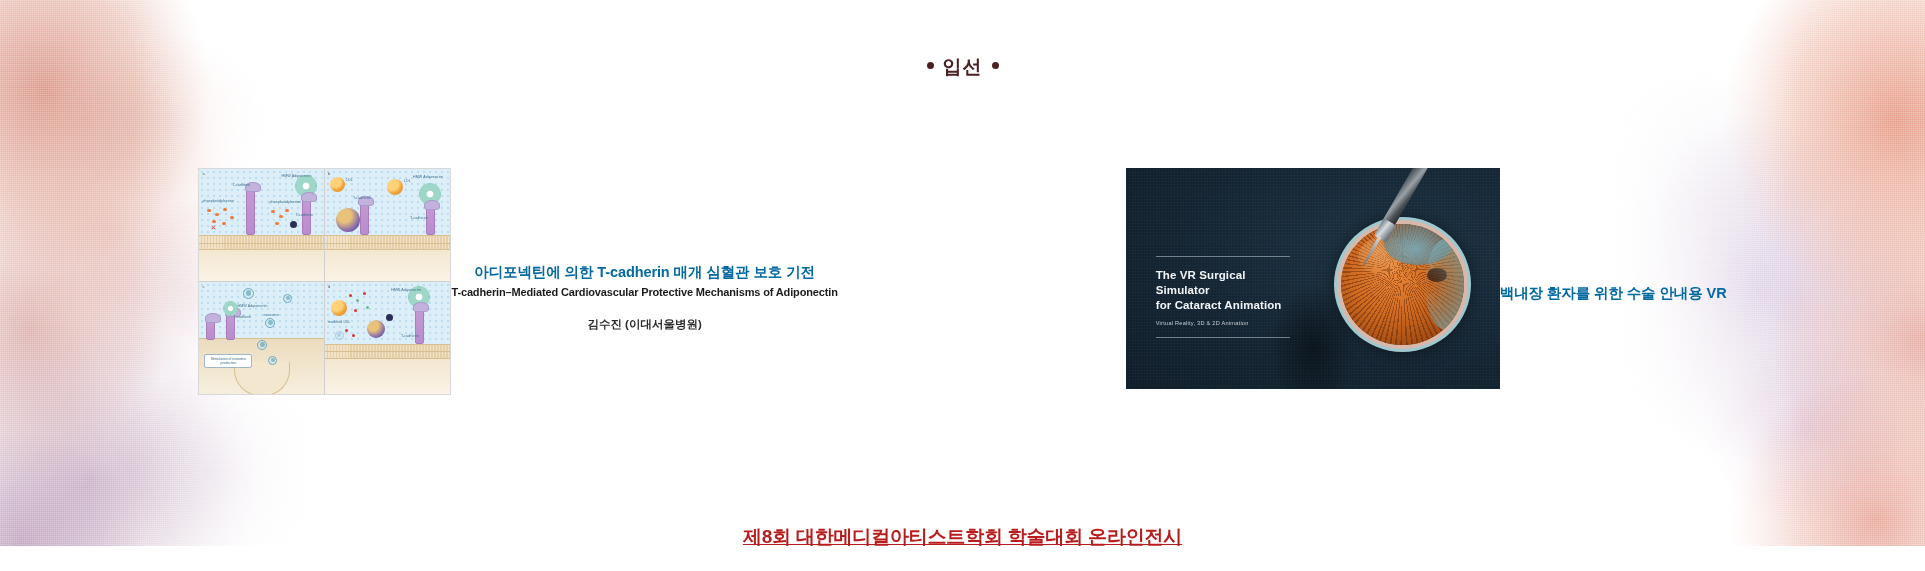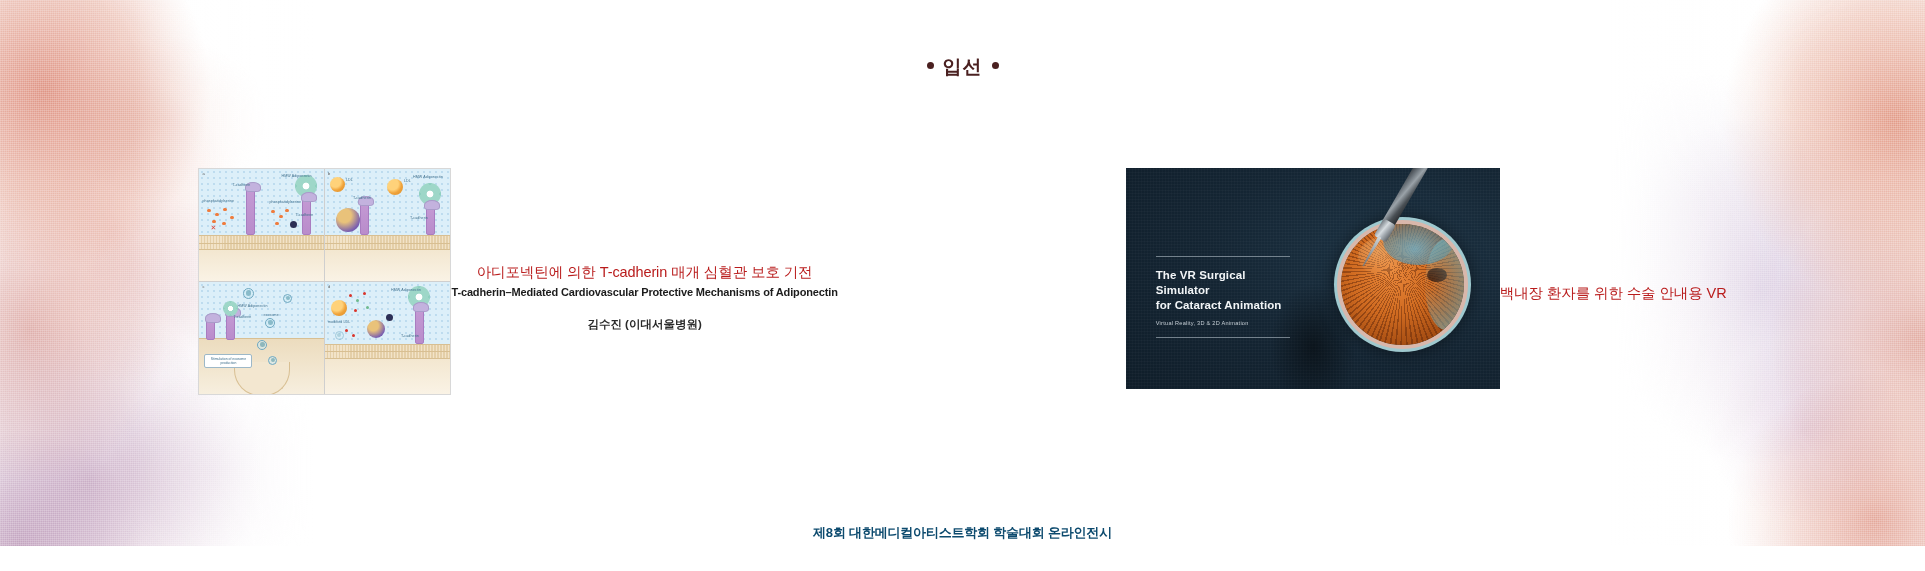--- a/index.html
+++ b/index.html
@@ -372,22 +372,22 @@
     position: absolute; top: 88px; left: 8px;
     width: 4px; height: 34px;
     background: linear-gradient(to bottom, #cfd6da 0%, #8e969c 60%, #6c757c 100%);
     clip-path: polygon(0 0, 100% 0, 62% 100%, 38% 100%);
   }
 
   
   .caption { margin-top: 30px; text-align: center; }
   .cap-ko {
     font-size: 14.5px;
-    font-weight: 400;
-    color: #b91c1c;
+    font-weight: 700;
+    color: #0369a1;
     line-height: 1.55;
     letter-spacing: -0.1px;
   }
   .cap-en {
     font-size: 11px;
     font-weight: 700;
     color: #1c1c1c;
     line-height: 1.55;
     letter-spacing: -0.15px;
   }
@@ -397,24 +397,25 @@
     font-weight: 700;
     color: #2a2a2a;
   }
 
   
   #footer {
     position: absolute;
     left: 0; right: 0;
     top: 524px;
     text-align: center;
-    color: #0c4a6e;
-    font-size: 13px;
+    color: #b91c1c;
+    font-size: 19px;
     font-weight: 700;
     letter-spacing: -0.2px;
+    text-decoration: underline;
   }
 </style>
 </head>
 <body>
 
 <div id="page">
 
   <div class="ornament ornament-left">
     <div class="orn-layer ol-a"></div>
     <div class="orn-layer ol-b"></div>

